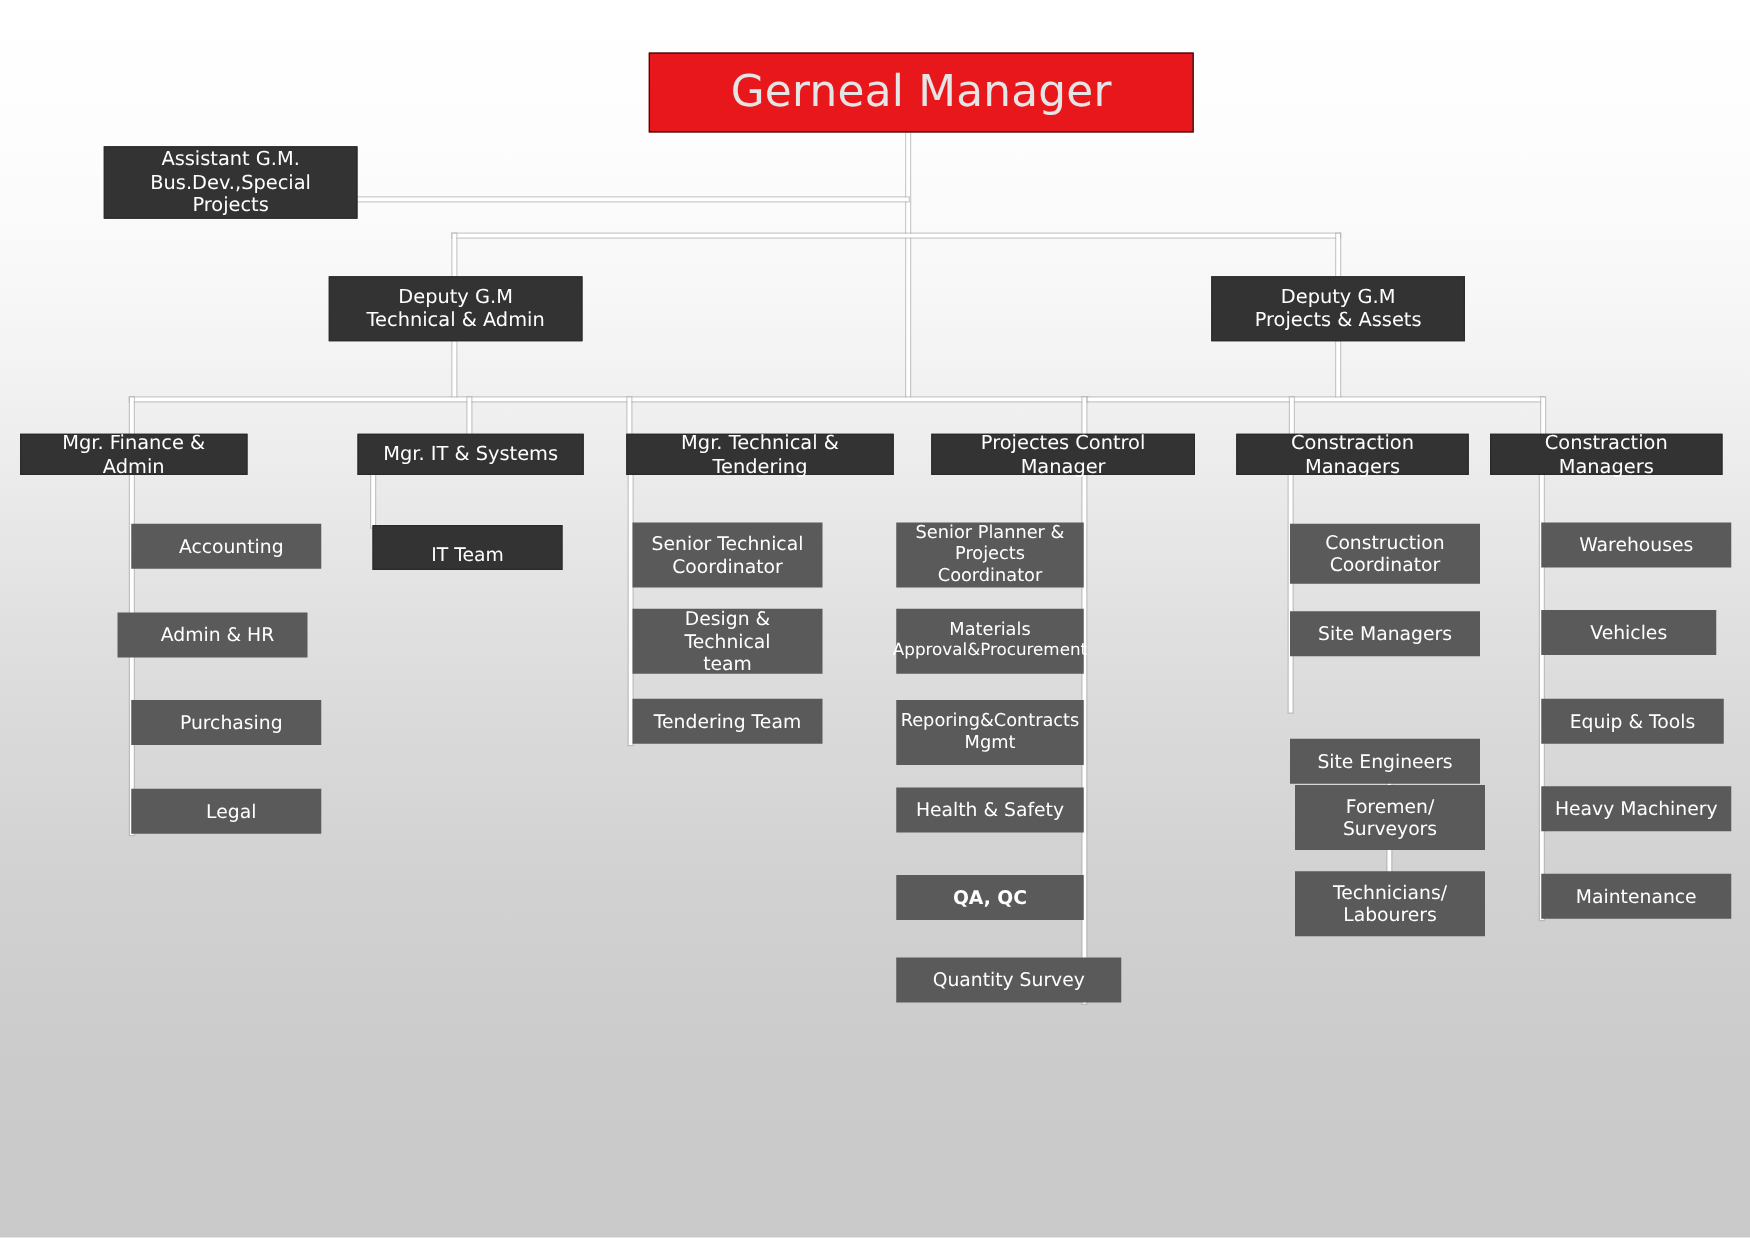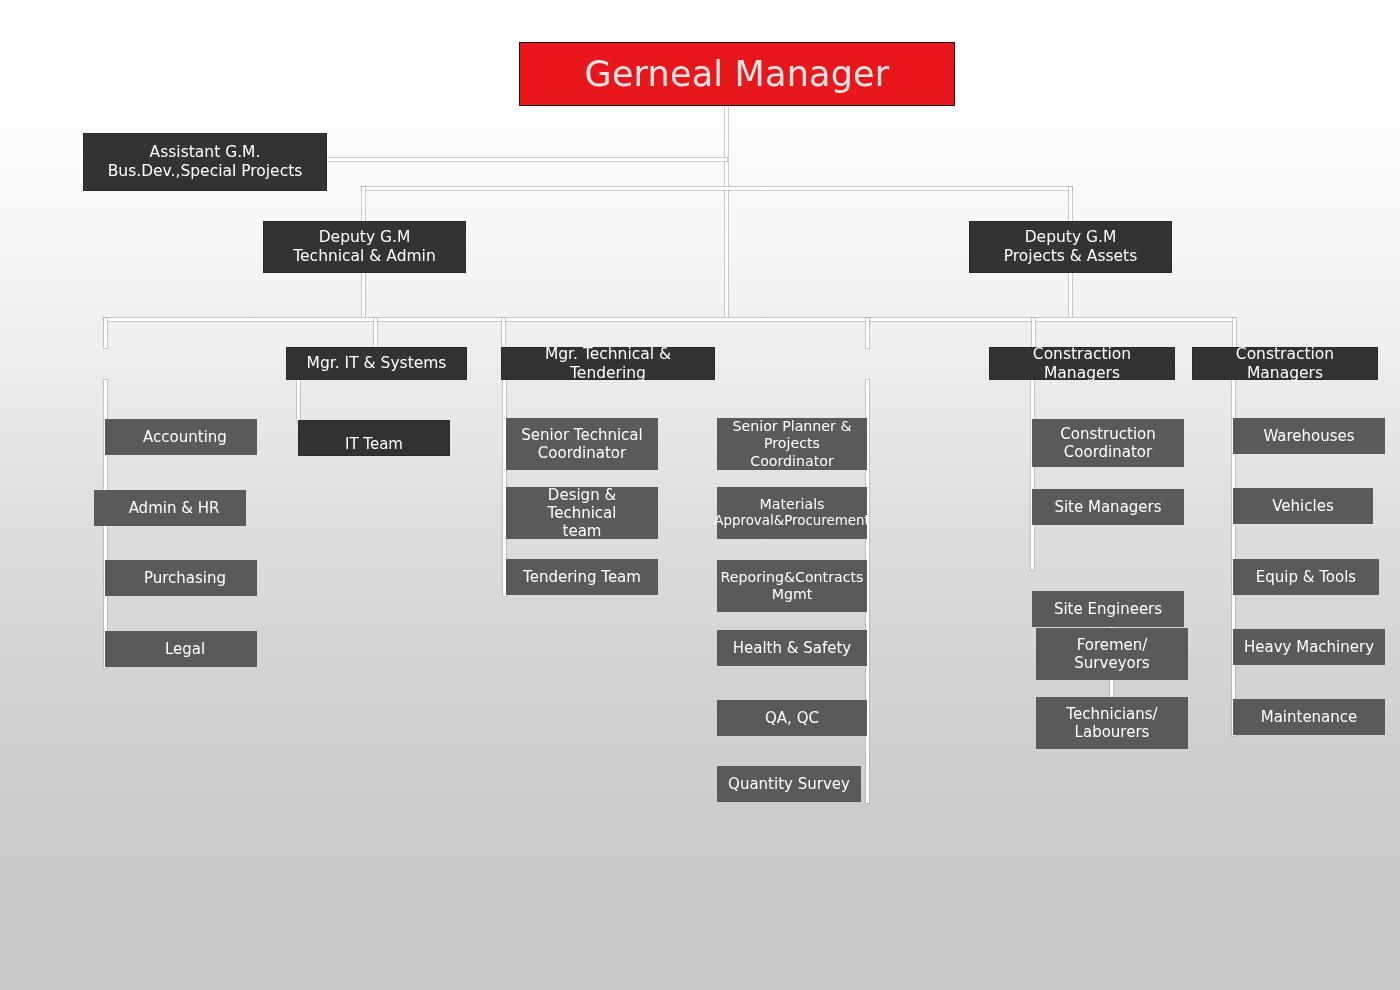--- a/index.html
+++ b/index.html
@@ -78,44 +78,50 @@
 
   <div class="ln lnv" style="left:1031px;top:380px;height:190px;"></div>
   <div class="ln lnv" style="left:1110px;top:596px;height:130px;"></div>
 
   <div class="ln lnv" style="left:1232px;top:380px;height:356px;"></div>
 
   <div class="box gm" style="left:519px;top:42px;width:436px;height:64px;">
     <span>Gerneal Manager</span>
   </div>
 
-  <div class="box dark lvl2 two-line" style="left:83px;top:133px;width:244px;height:58px;">
+  <div class="box dark lvl2 two-line" style="left:83px;top:117px;width:203px;height:58px;">
     <span>Assistant  G.M.</span>
     <span>Bus.Dev.,Special Projects</span>
   </div>
 
   <div class="box dark lvl2 two-line" style="left:263px;top:221px;width:203px;height:52px;">
     <span>Deputy G.M</span>
     <span>Technical &amp; Admin</span>
   </div>
 
   <div class="box dark lvl2 two-line" style="left:969px;top:221px;width:203px;height:52px;">
     <span>Deputy G.M</span>
     <span>Projects &amp; Assets</span>
   </div>
 
+  <div class="box dark mgr" style="left:16px;top:347px;width:182px;height:33px;">
+    <span>Mgr. Finance &amp; Admin</span>
+  </div>
 
   <div class="box dark mgr" style="left:286px;top:347px;width:181px;height:33px;">
     <span>Mgr. IT &amp; Systems</span>
   </div>
 
   <div class="box dark mgr" style="left:501px;top:347px;width:214px;height:33px;">
     <span>Mgr. Technical &amp; Tendering</span>
   </div>
 
+  <div class="box dark mgr" style="left:745px;top:347px;width:211px;height:33px;">
+    <span>Projectes Control Manager</span>
+  </div>
 
   <div class="box dark mgr" style="left:989px;top:347px;width:186px;height:33px;">
     <span>Constraction Managers</span>
   </div>
 
   <div class="box dark mgr" style="left:1192px;top:347px;width:186px;height:33px;">
     <span>Constraction Managers</span>
   </div>
 
   <div class="box mid sub left" style="left:105px;top:419px;width:152px;height:36px;">
@@ -155,24 +161,24 @@
     <span>Materials</span>
     <span class="tighter">Approval&amp;Procurement</span>
   </div>
   <div class="box mid sub two-line tight" style="left:717px;top:560px;width:150px;height:52px;">
     <span>Reporing&amp;Contracts</span>
     <span>Mgmt</span>
   </div>
   <div class="box mid sub" style="left:717px;top:630px;width:150px;height:36px;">
     <span>Health &amp; Safety</span>
   </div>
-  <div class="box mid sub" style="left:717px;top:700px;width:150px;height:36px;">
+  <div class="box mid sub" style="left:717px;top:700px;width:150px;height:36px;font-weight:bold;">
     <span>QA, QC</span>
   </div>
-  <div class="box mid sub" style="left:717px;top:766px;width:144px;height:36px;">
+  <div class="box mid sub" style="left:717px;top:766px;width:180px;height:36px;">
     <span>Quantity Survey</span>
   </div>
 
   <div class="box mid sub two-line" style="left:1032px;top:419px;width:152px;height:48px;">
     <span>Construction</span>
     <span>Coordinator</span>
   </div>
   <div class="box mid sub" style="left:1032px;top:489px;width:152px;height:36px;">
     <span>Site Managers</span>
   </div>

